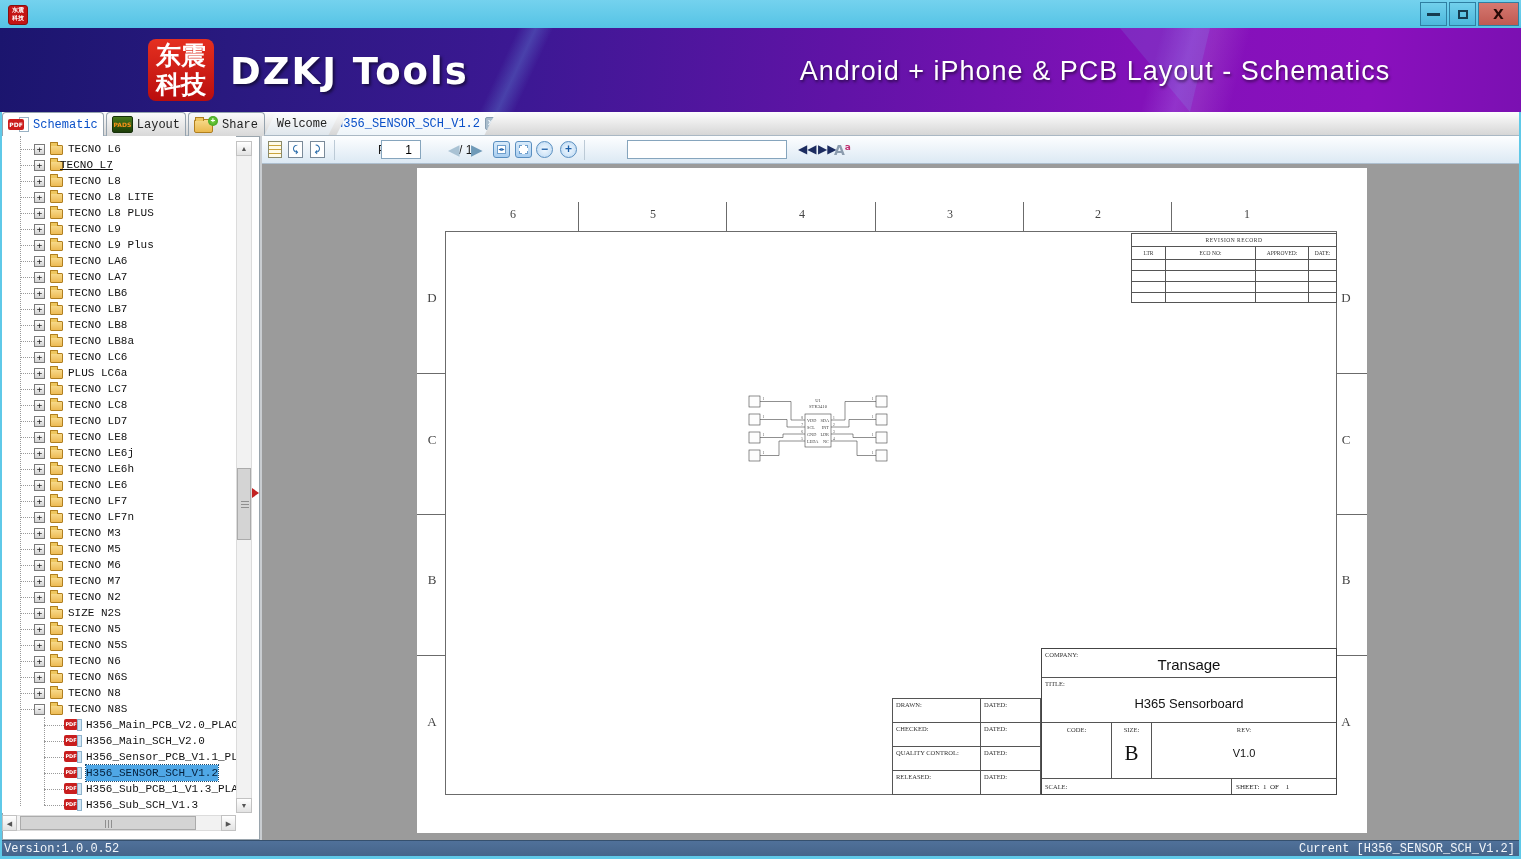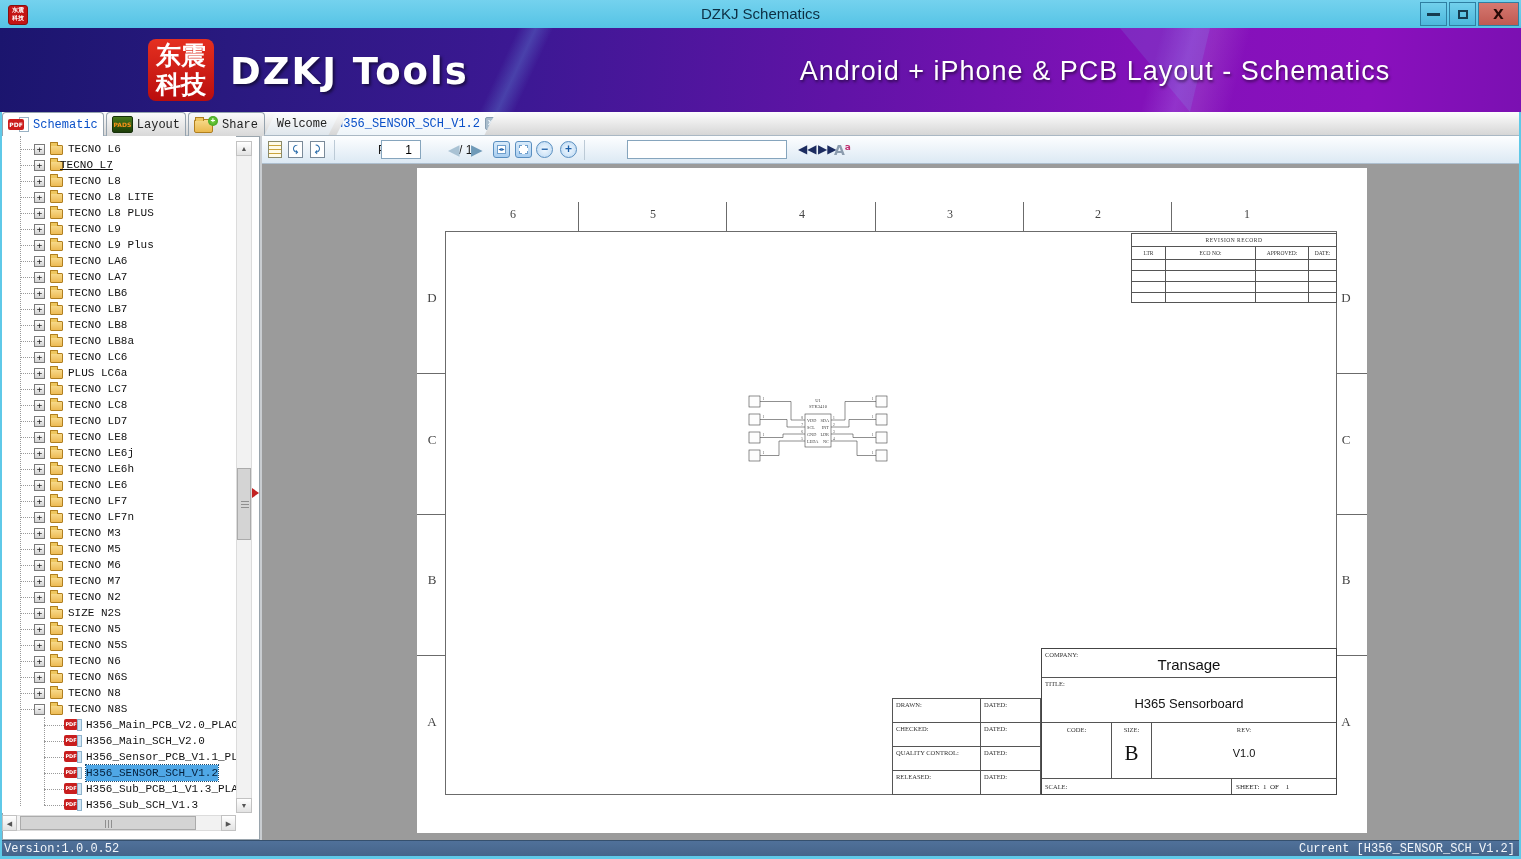--- a/index.html
+++ b/index.html
@@ -175,21 +175,20 @@
 </head>
 <body>
 
 <div id="app">
 
   <div class="abs titlebar">
     <div class="abs tb-logo">
       <div>东震</div>
       <div>科技</div>
     </div>
-    <div class="abs tb-title">DZKJ Schematics</div>
     <div class="abs winbtn" id="btn-min">
         <div class="gl-min"></div>
       </div>
     <div class="abs winbtn" id="btn-max">
         <div class="gl-max"></div>
       </div>
     <div class="abs winbtn" id="btn-close">
         <span class="gl-close">X</span>
       </div>
   </div>

